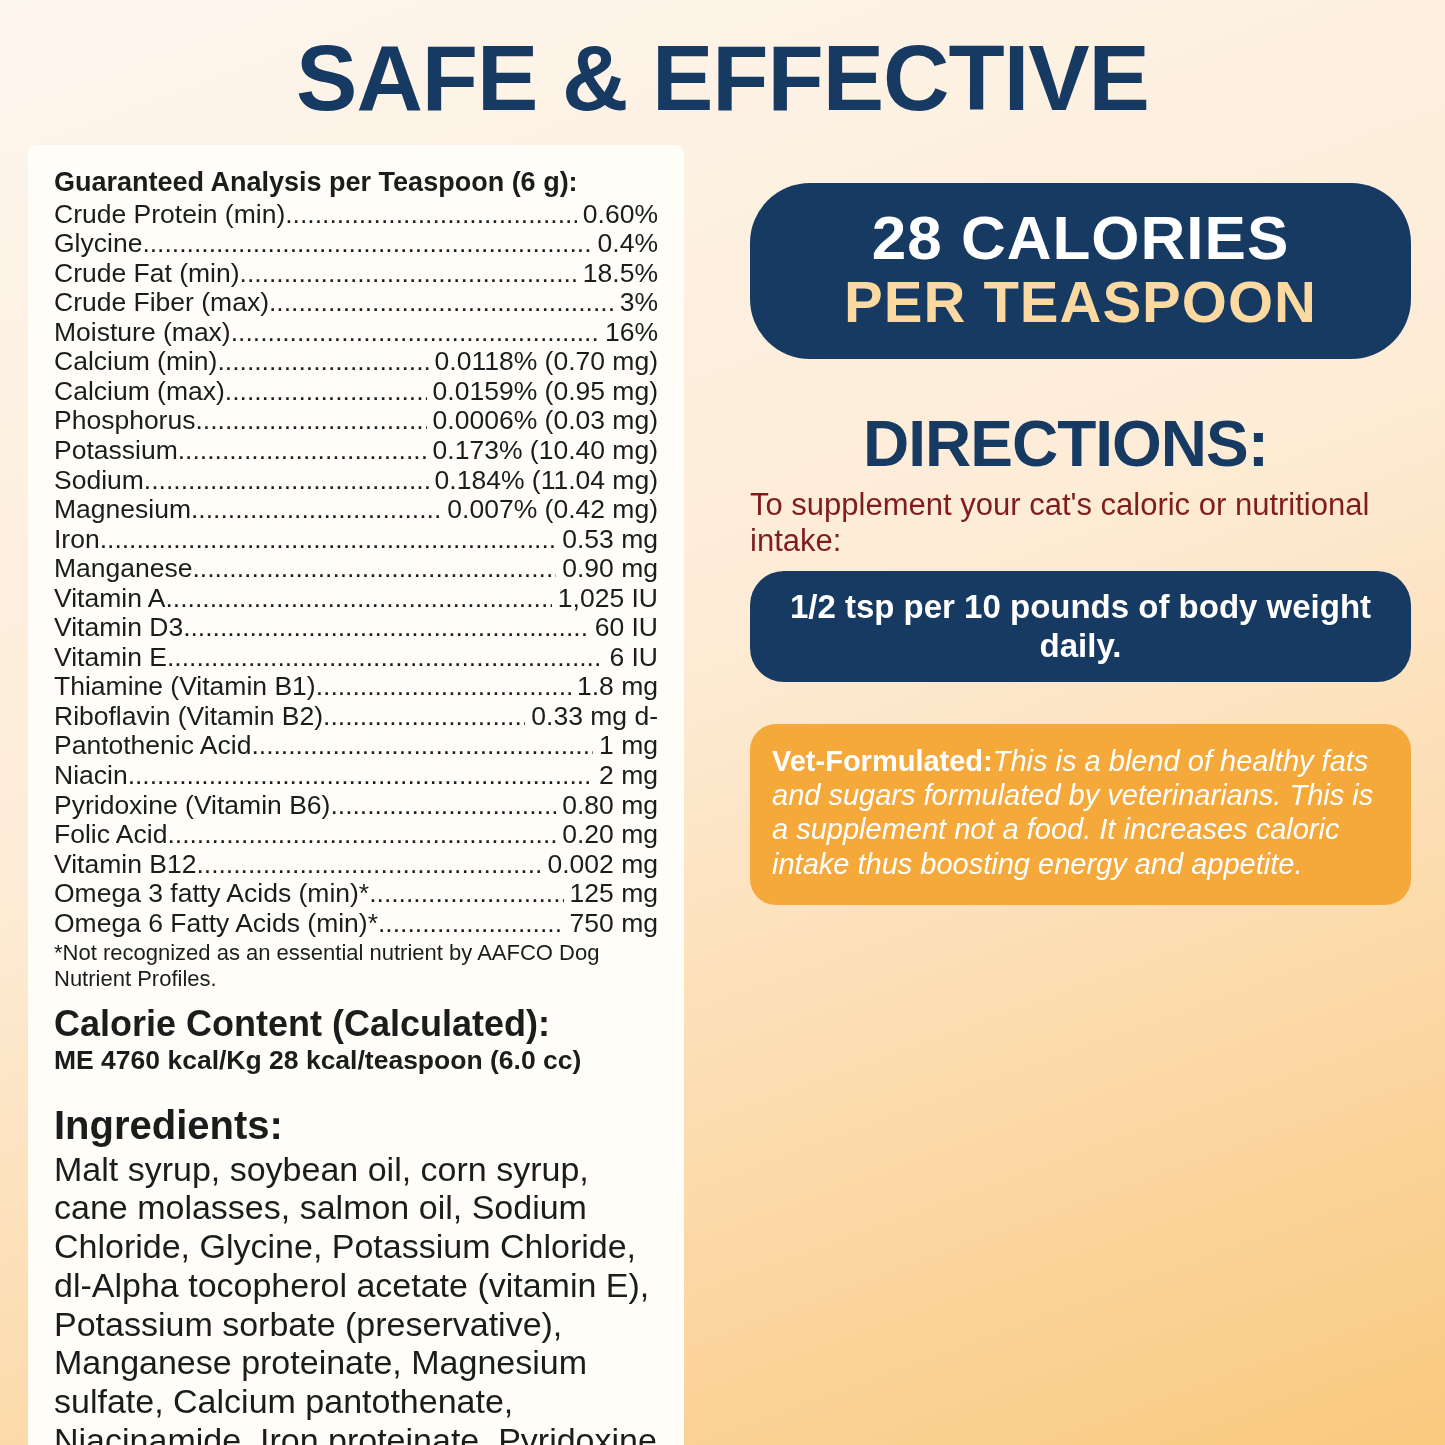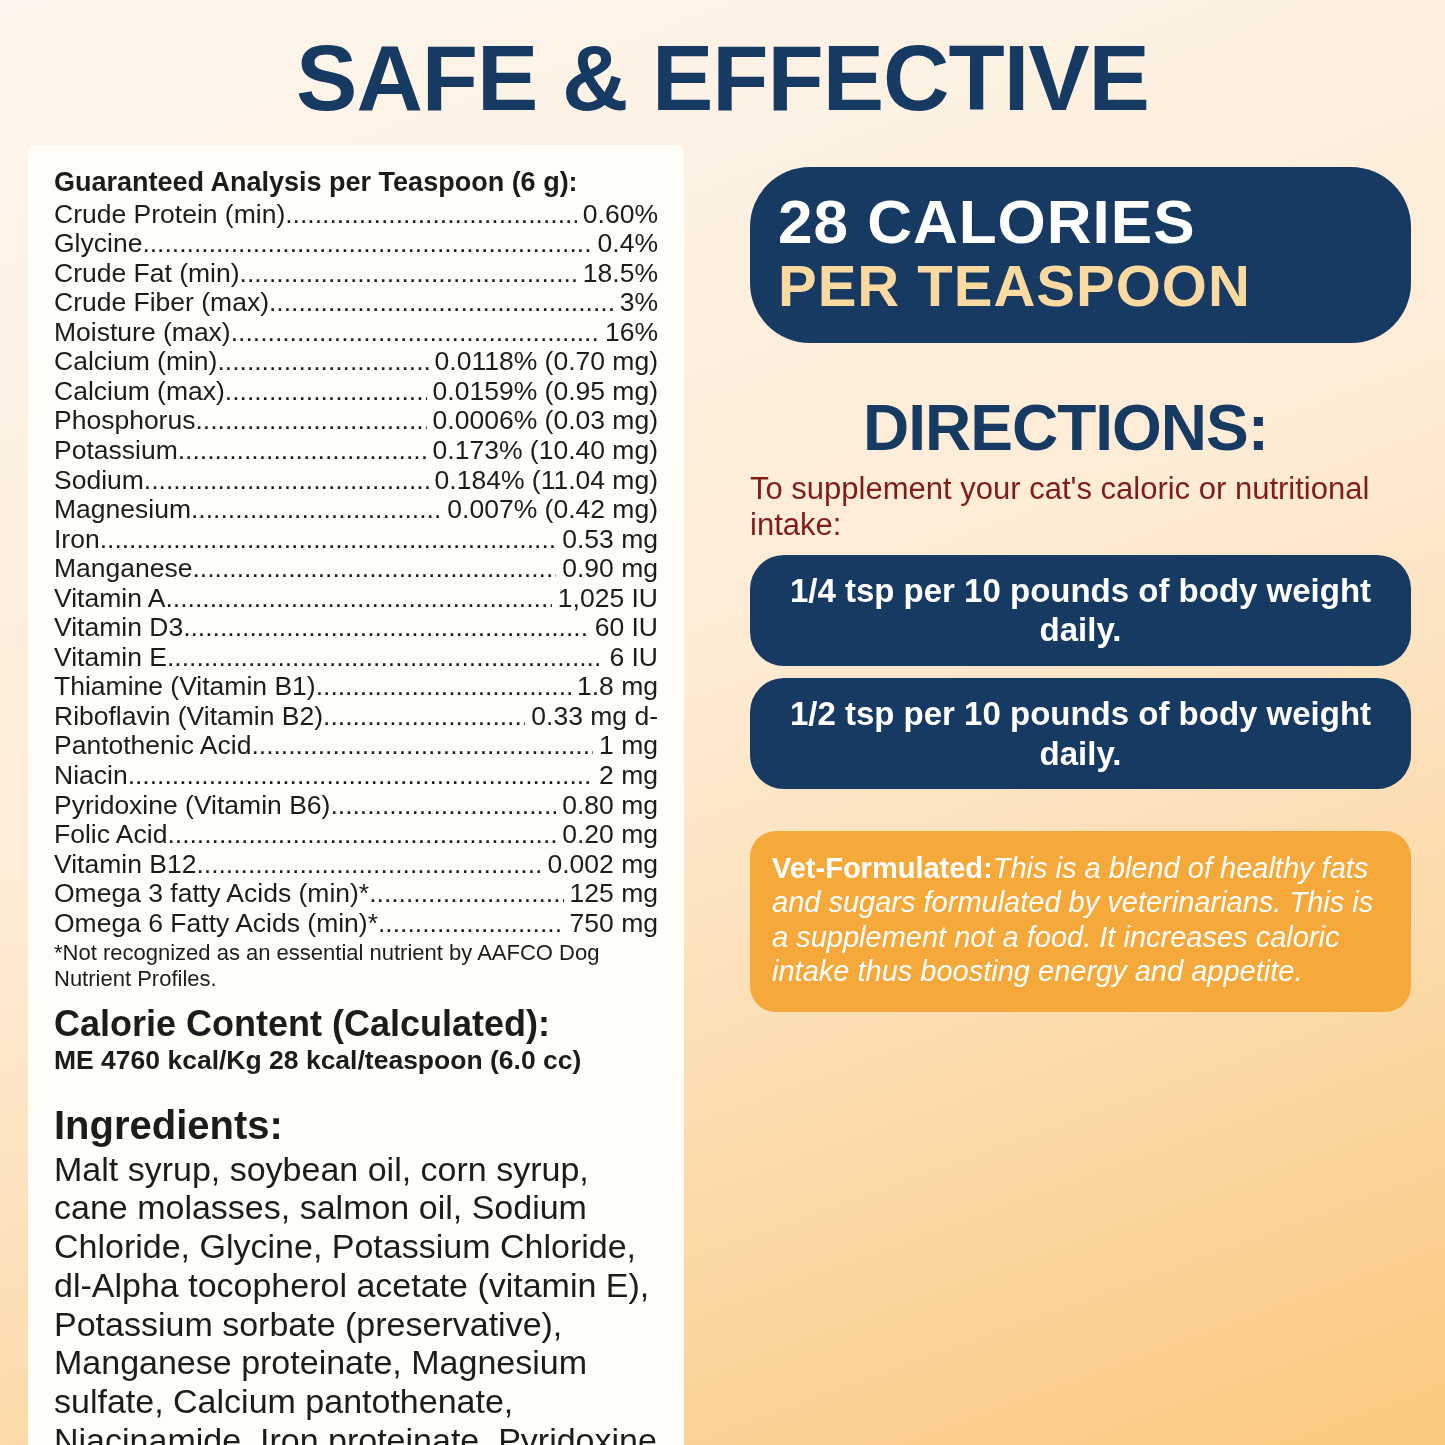--- a/index.html
+++ b/index.html
@@ -95,21 +95,22 @@
   }
   .ingredients-body {
     font-size: 34px;
     color: #1c1c1c;
     line-height: 1.14;
   }
   .calorie-pill {
     background: #173a63;
     border-radius: 60px;
     padding: 22px 28px 26px 28px;
-    margin: 2px 6px 0 36px;
+    text-align: center;
+    margin: 18px 6px 0 36px;
   }
   .calorie-big {
     font-size: 62px;
     font-weight: bold;
     color: #ffffff;
     letter-spacing: 1px;
     line-height: 1.05;
   }
   .calorie-small {
     font-size: 58px;
@@ -310,21 +311,20 @@
     <div class="right-panel">
 
       <div class="calorie-pill">
         <div class="calorie-big">28 CALORIES</div>
         <div class="calorie-small">PER TEASPOON</div>
       </div>
 
       <div class="directions-title">DIRECTIONS:</div>
 
       <div class="directions-intro">To supplement your cat's caloric or nutritional intake:</div>
-      <div class="dose-pill">1/4 tsp per 10 pounds of body weight daily.</div>
 
       <div class="dose-pill">1/2 tsp per 10 pounds of body weight daily.</div>
 
       <div class="vet-box">
         <b>Vet-Formulated:</b><span>This is a blend of healthy fats and sugars formulated by veterinarians. This is a supplement not a food. It increases caloric intake thus boosting energy and appetite.</span>
       </div>
 
     </div>
   </div>
 </div>

